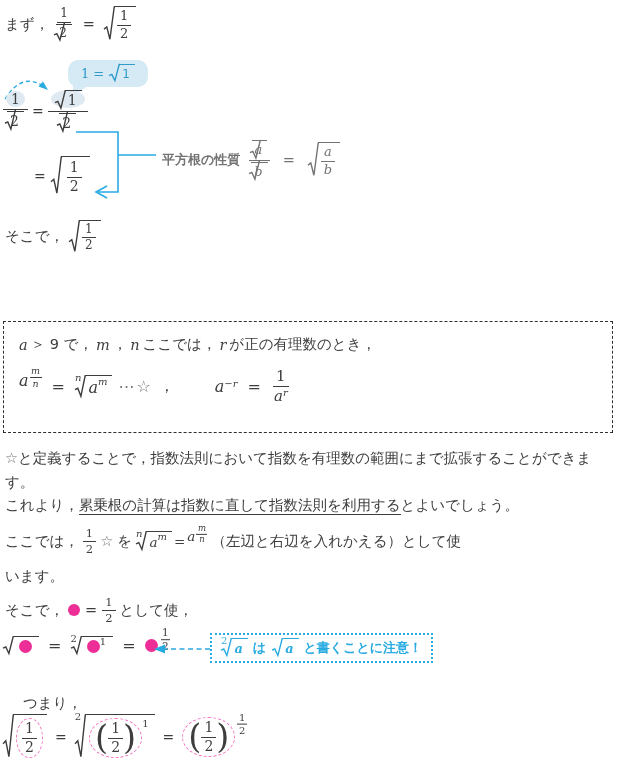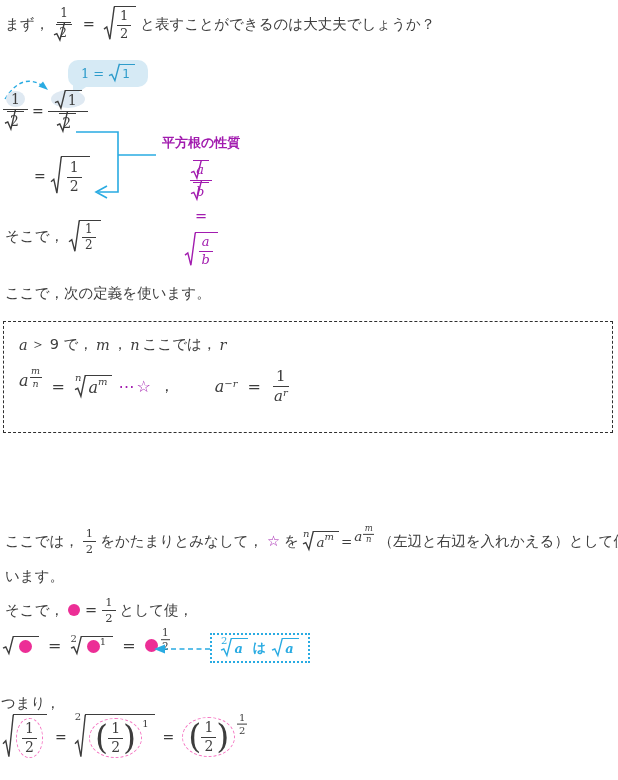--- a/index.html
+++ b/index.html
@@ -3,21 +3,21 @@
 <meta charset="utf-8">
 <style>
   html,body { margin:0; padding:0; background:#ffffff; }
   #page { position:relative; width:618px; height:780px; background:#fff;
           font-family:"DejaVu Sans", sans-serif; color:#3d3d3d; font-size:14.5px; overflow:hidden; }
   .abs { position:absolute; }
   .row { display:flex; align-items:center; }
   .nowrap { white-space:nowrap; }
   .math { font-family:"DejaVu Serif", serif; }
   .it { font-style:italic; }
-  .cy { color:#a21caf;flex-direction:column; }
+  .cy { color:#737373; }
   .bold { font-weight:bold; }
 
   
   .frac { display:inline-flex; flex-direction:column; align-items:center; text-align:center;
           font-family:"DejaVu Serif", serif; line-height:1.12; vertical-align:middle; }
   .frac > .num { border-bottom:1.3px solid currentColor; padding:0 3px 1px; }
   .frac > .den { padding:1px 3px 0; }
 
   
   .sqrt { display:inline-flex; position:relative; padding-left:11px; vertical-align:middle; }
@@ -84,21 +84,20 @@
         <svg class="rad" viewBox="0 0 12 32" preserveAspectRatio="none">
           <path d="M1 20.5 L3.8 18.5 L6.9 29.5 L11.2 1 L12 1"></path>
         </svg>
         <span class="vinc">
           <span class="frac">
             <span class="num">1</span>
             <span class="den">2</span>
           </span>
         </span>
       </span>
-    <span>と表すことができるのは大丈夫でしょうか？</span>
   </div>
 
   <div class="bubble" style="left:68px; top:60px;">
     <span class="math">1</span>
     <span class="math">=</span>
     <span class="sqrt" style="font-size:12px;">
         <svg class="rad" viewBox="0 0 12 32" preserveAspectRatio="none">
           <path d="M1 20.5 L3.8 18.5 L6.9 29.5 L11.2 1 L12 1"></path>
         </svg>
         <span class="vinc">1</span>
@@ -196,33 +195,31 @@
         </svg>
         <span class="vinc">
           <span class="frac">
             <span class="num">1</span>
             <span class="den">2</span>
           </span>
         </span>
       </span>
   </div>
 
-  <div class="abs" style="left:5px; top:284px;">
-    <span>ここで，次の定義を使います。</span>
-  </div>
 
   <div class="abs defbox" style="left:3px; top:321px; width:610px; height:112px;">
     <div class="row nowrap" style="gap:3px;">
       <span class="math it">a</span>
       <span>＞ 9 で，</span>
       <span class="math it">m</span>
       <span>，</span>
       <span class="math it">n</span>
       <span>ここでは，</span>
       <span class="math it">r</span>
+      <span>が正の有理数のとき，</span>
     </div>
     <div class="row nowrap" style="margin-top:14px; font-size:16px; gap:6px;">
       <span class="math it"><span>a</span><span class="expfrac"><span class="sfrac it">
               <span class="num">m</span>
               <span class="den">n</span>
             </span></span></span>
       <span class="meq">=</span>
       <span class="nroot">
           <span class="ridx it">n</span>
           <span class="sqrt">
@@ -240,28 +237,32 @@
       <span style="width:28px;"></span>
       <span class="math it"><span>a</span><span class="sup it">−r</span></span>
       <span class="meq">=</span>
       <span class="frac" style="font-size:15px;">
         <span class="num">1</span>
         <span class="den it"><span>a</span><span class="sup it">r</span></span>
       </span>
     </div>
   </div>
 
+  <div class="abs" style="left:5px; top:447px; width:608px; line-height:23.5px;">
+    <div><span class="cy">☆</span><span>と定義することで，指数法則において指数を有理数の範囲にまで拡張することができま</span></div>
+    <div>す。</div>
+    <div><span>これより，</span><span class="ul">累乗根の計算は指数に直して指数法則を利用する</span><span>とよいでしょう。</span></div>
+  </div>
 
   <div class="abs row nowrap" style="left:5px; top:527px; gap:4px;">
     <span>ここでは，</span>
     <span class="frac" style="font-size:11.5px;">
         <span class="num">1</span>
         <span class="den">2</span>
       </span>
-    <span>をかたまりとみなして，</span>
     <span class="cy">☆</span>
     <span>を</span>
     <span class="row" style="font-size:13.5px; gap:1px;">
       <span class="nroot">
           <span class="ridx it">n</span>
           <span class="sqrt">
             <svg class="rad" viewBox="0 0 12 32" preserveAspectRatio="none">
               <path d="M1 20.5 L3.8 18.5 L6.9 29.5 L11.2 1 L12 1"></path>
             </svg>
             <span class="vinc math it">
@@ -341,23 +342,24 @@
           <span class="vinc math it bold">a</span>
         </span>
       </span>
     <span class="bold">は</span>
     <span class="sqrt" style="font-size:13px;">
         <svg class="rad" viewBox="0 0 12 32" preserveAspectRatio="none">
           <path d="M1 20.5 L3.8 18.5 L6.9 29.5 L11.2 1 L12 1"></path>
         </svg>
         <span class="vinc math it bold">a</span>
       </span>
-  </div>
-
-  <div class="abs" style="left:1px; top:694px;">
+    <span class="bold">と書くことに注意！</span>
+  </div>
+
+  <div class="abs" style="left:23px; top:694px;">
     <span>つまり，</span>
   </div>
 
   <div class="abs row nowrap" style="left:2px; top:714px; font-size:14px; gap:4px;">
     <span class="sqrt">
         <svg class="rad" viewBox="0 0 12 32" preserveAspectRatio="none">
           <path d="M1 20.5 L3.8 18.5 L6.9 29.5 L11.2 1 L12 1"></path>
         </svg>
         <span class="vinc" style="padding:3px 4px 2px 3px;">
           <span class="poval">

